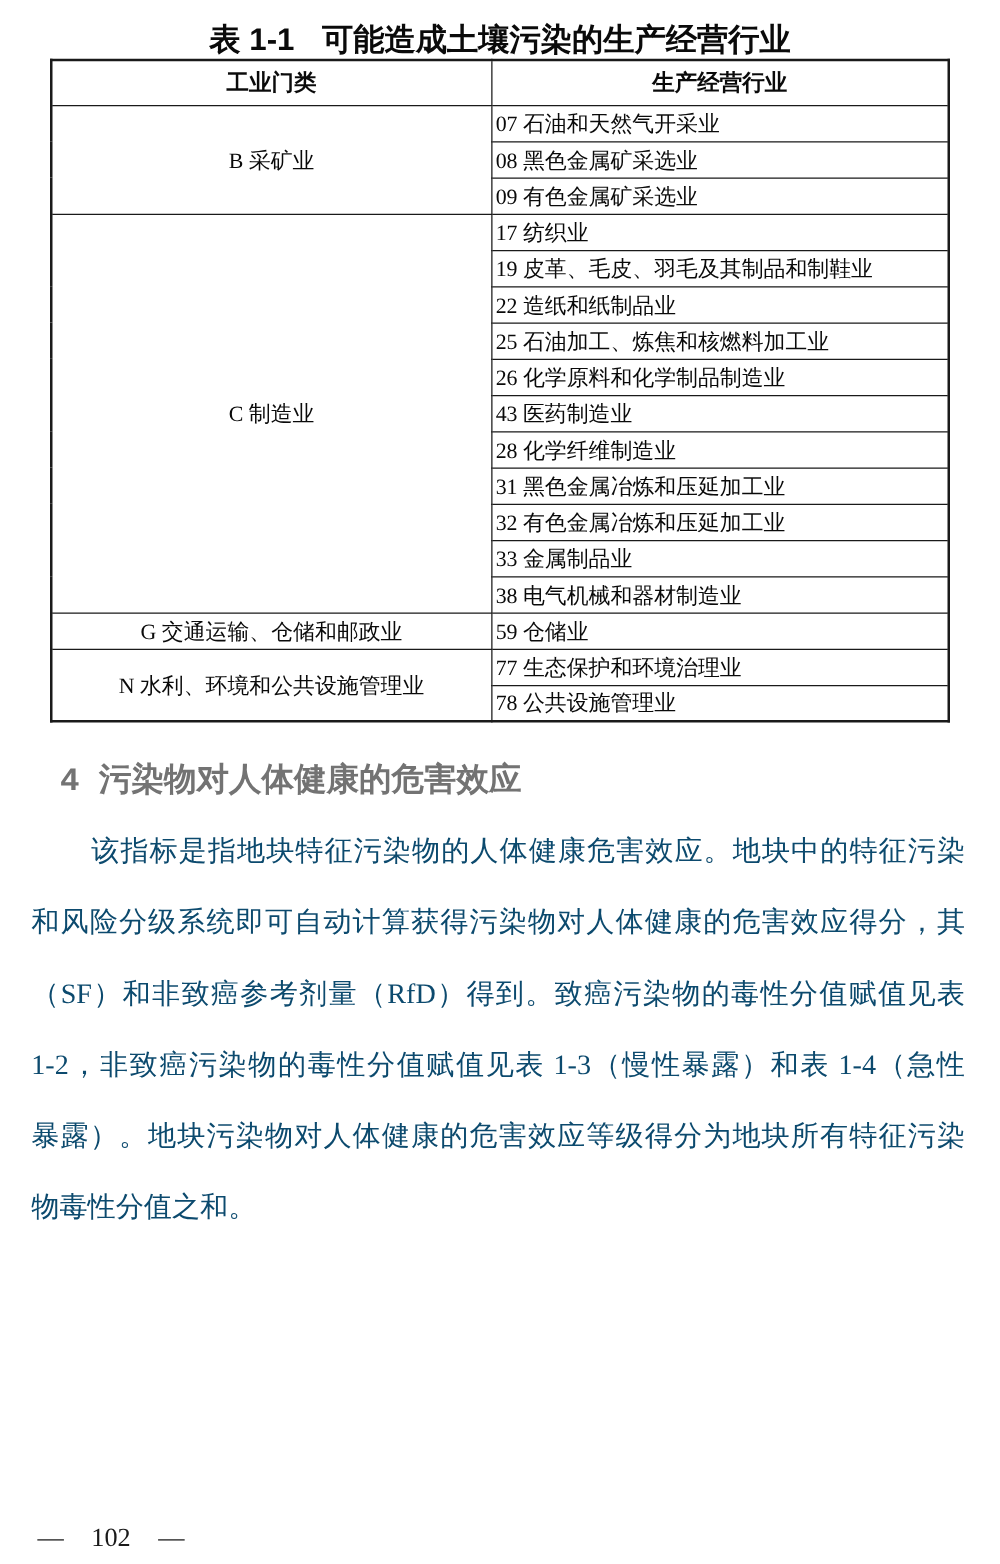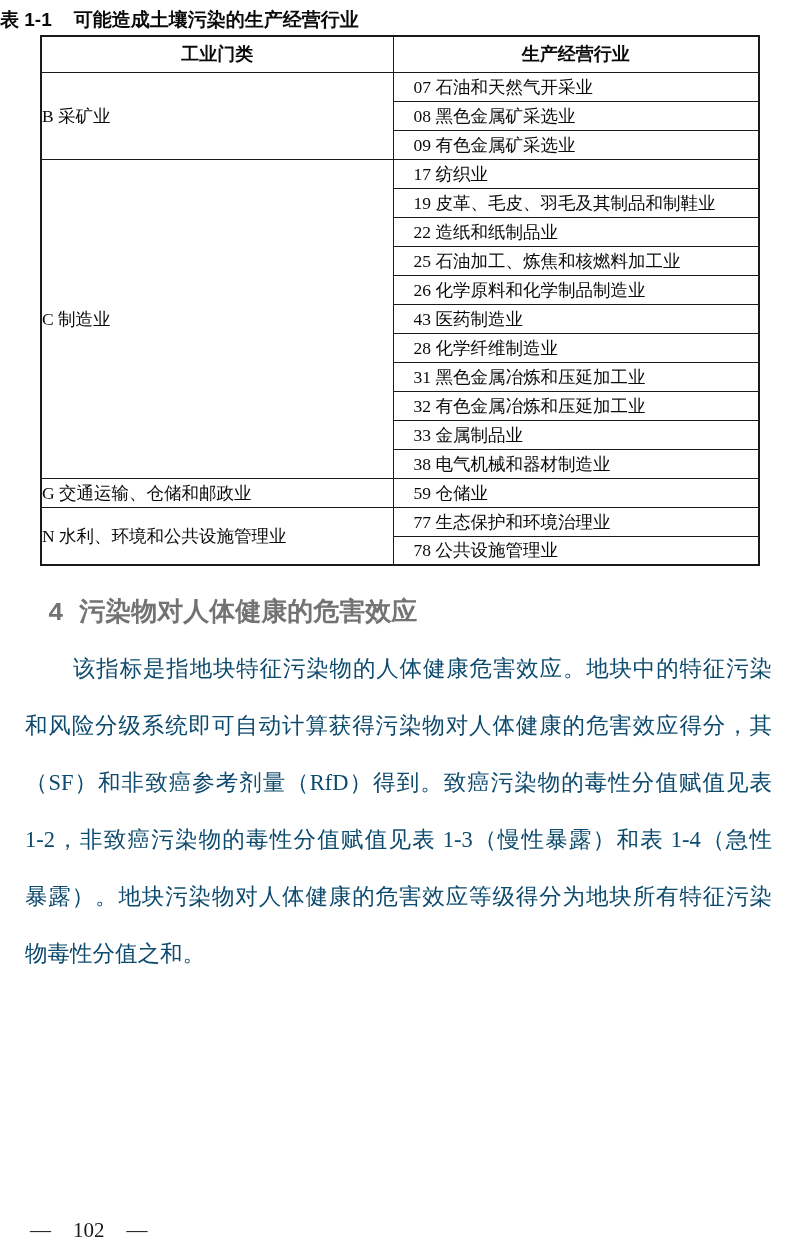--- a/index.html
+++ b/index.html
@@ -9,25 +9,25 @@
     width: 800px;
     height: 1251px;
     margin: 0 auto;
     background: #ffffff;
     color: #000000;
     font-family: "Liberation Serif", "DejaVu Serif", serif;
     overflow: hidden;
   }
   
   .table-caption {
-    padding-top: 6px;
-    text-align: left;
+    padding-top: 18px;
+    text-align: center;
     font-family: "Liberation Sans", "DejaVu Sans", sans-serif;
     font-weight: bold;
-    font-size: 19px;
+    font-size: 25px;
     line-height: 28px;
     color: #0a0a0a;
   }
   .table-caption .tbl-label { margin-right: 22px; }
   
   table.industry {
     width: 720px;
     margin: 1px auto 0 auto;
     border-collapse: collapse;
     table-layout: fixed;
@@ -44,22 +44,22 @@
     color: #0a0a0a;
   }
   table.industry th.col-cat { width: 352px; }
   table.industry td {
     height: 29px;
     border: 1.5px solid #1a1a1a;
     font-size: 17.5px;
     vertical-align: middle;
     color: #0a0a0a;
   }
-  table.industry td.cat { }
-  table.industry td.ind { text-align: left; padding-left: 20px; }
+  table.industry td.cat { text-align: center; }
+  table.industry td.ind { text-align: left; padding-left: 3px; }
   
   .section-heading {
     margin: 30px 0 0 48px;
     font-family: Liberation Mono, monospace;
     font-weight: bold;
     font-size: 26px;
     line-height: 34px;
     color: #737373;
   }
   

